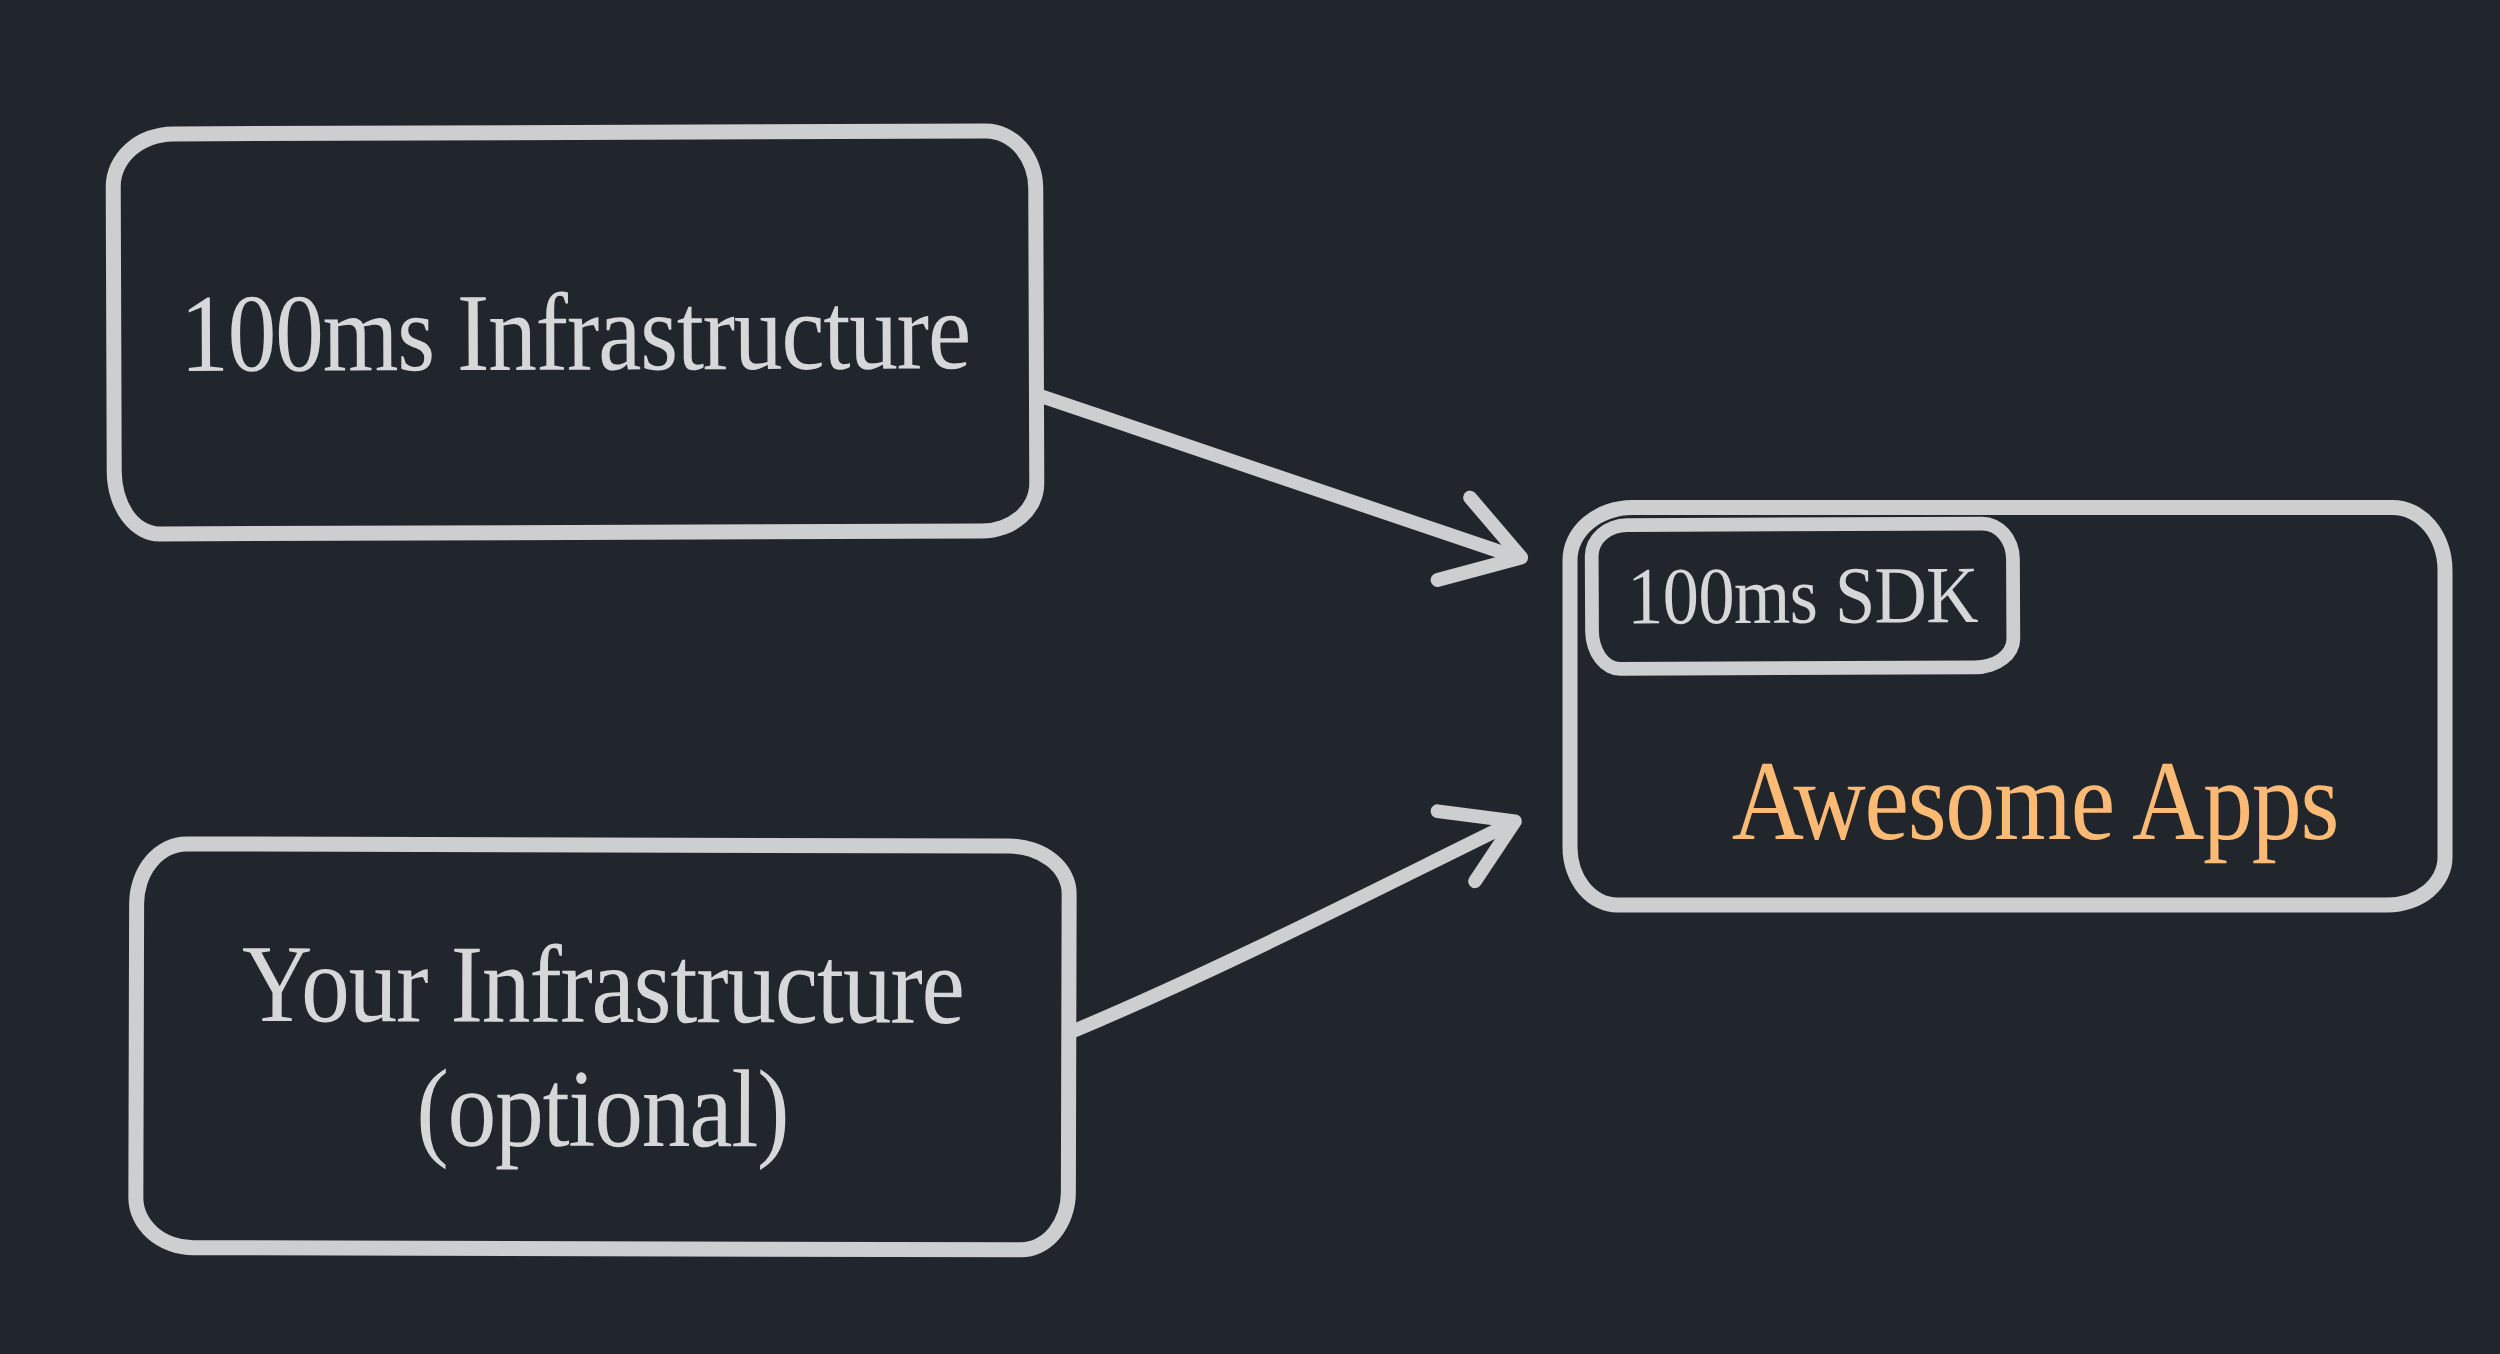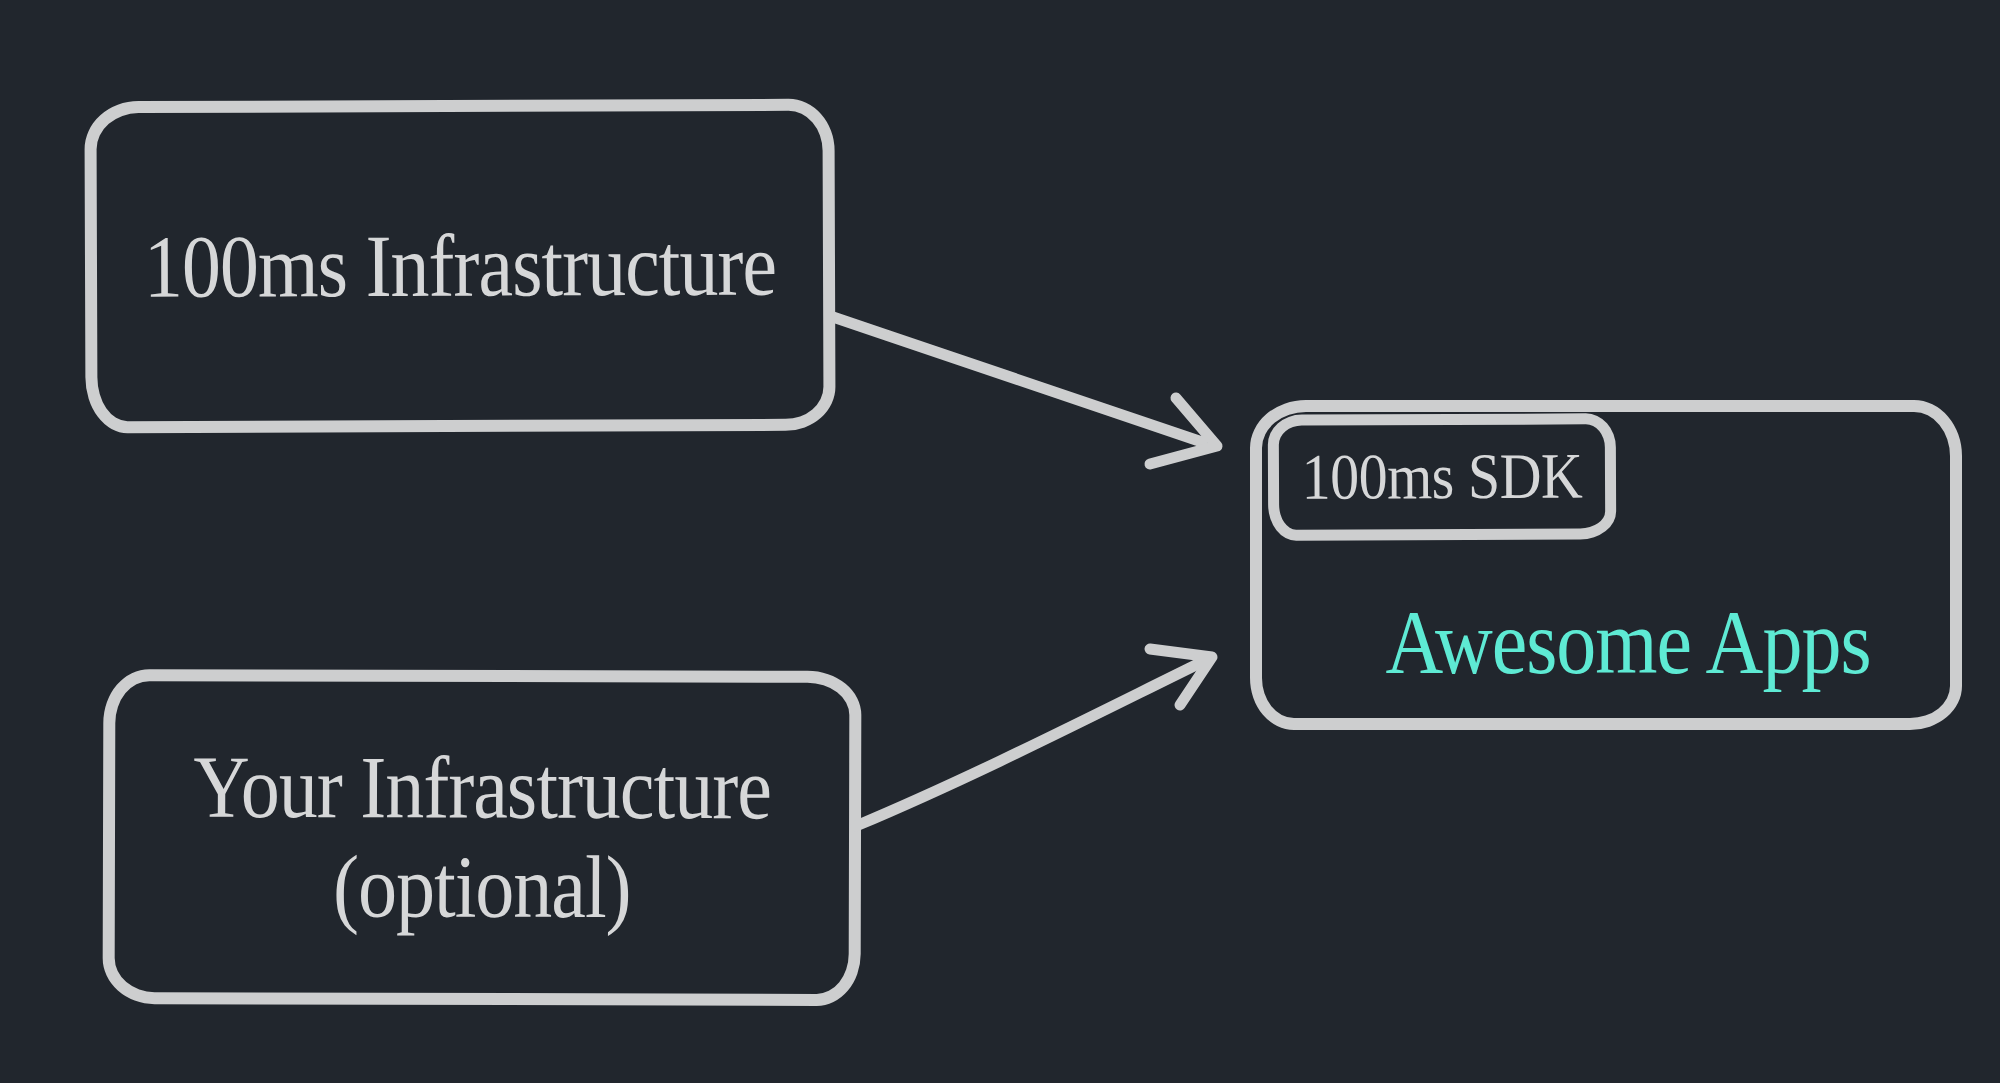--- a/index.html
+++ b/index.html
@@ -75,21 +75,21 @@
     white-space: nowrap;
   }
 
   #apps-label-wrap {
     position: absolute;
     left: 1250px; top: 588px;
     width: 712px; height: 110px;
     display: flex;
     align-items: center;
     justify-content: center;
-    color: #5eead4;
+    color: #fdba74;
     transform: translateX(22px);
   }
 
   #apps-label {
     font-size: 80px;
     letter-spacing: -1px;
     transform: scaleY(1.14);
     white-space: nowrap;
   }
 

